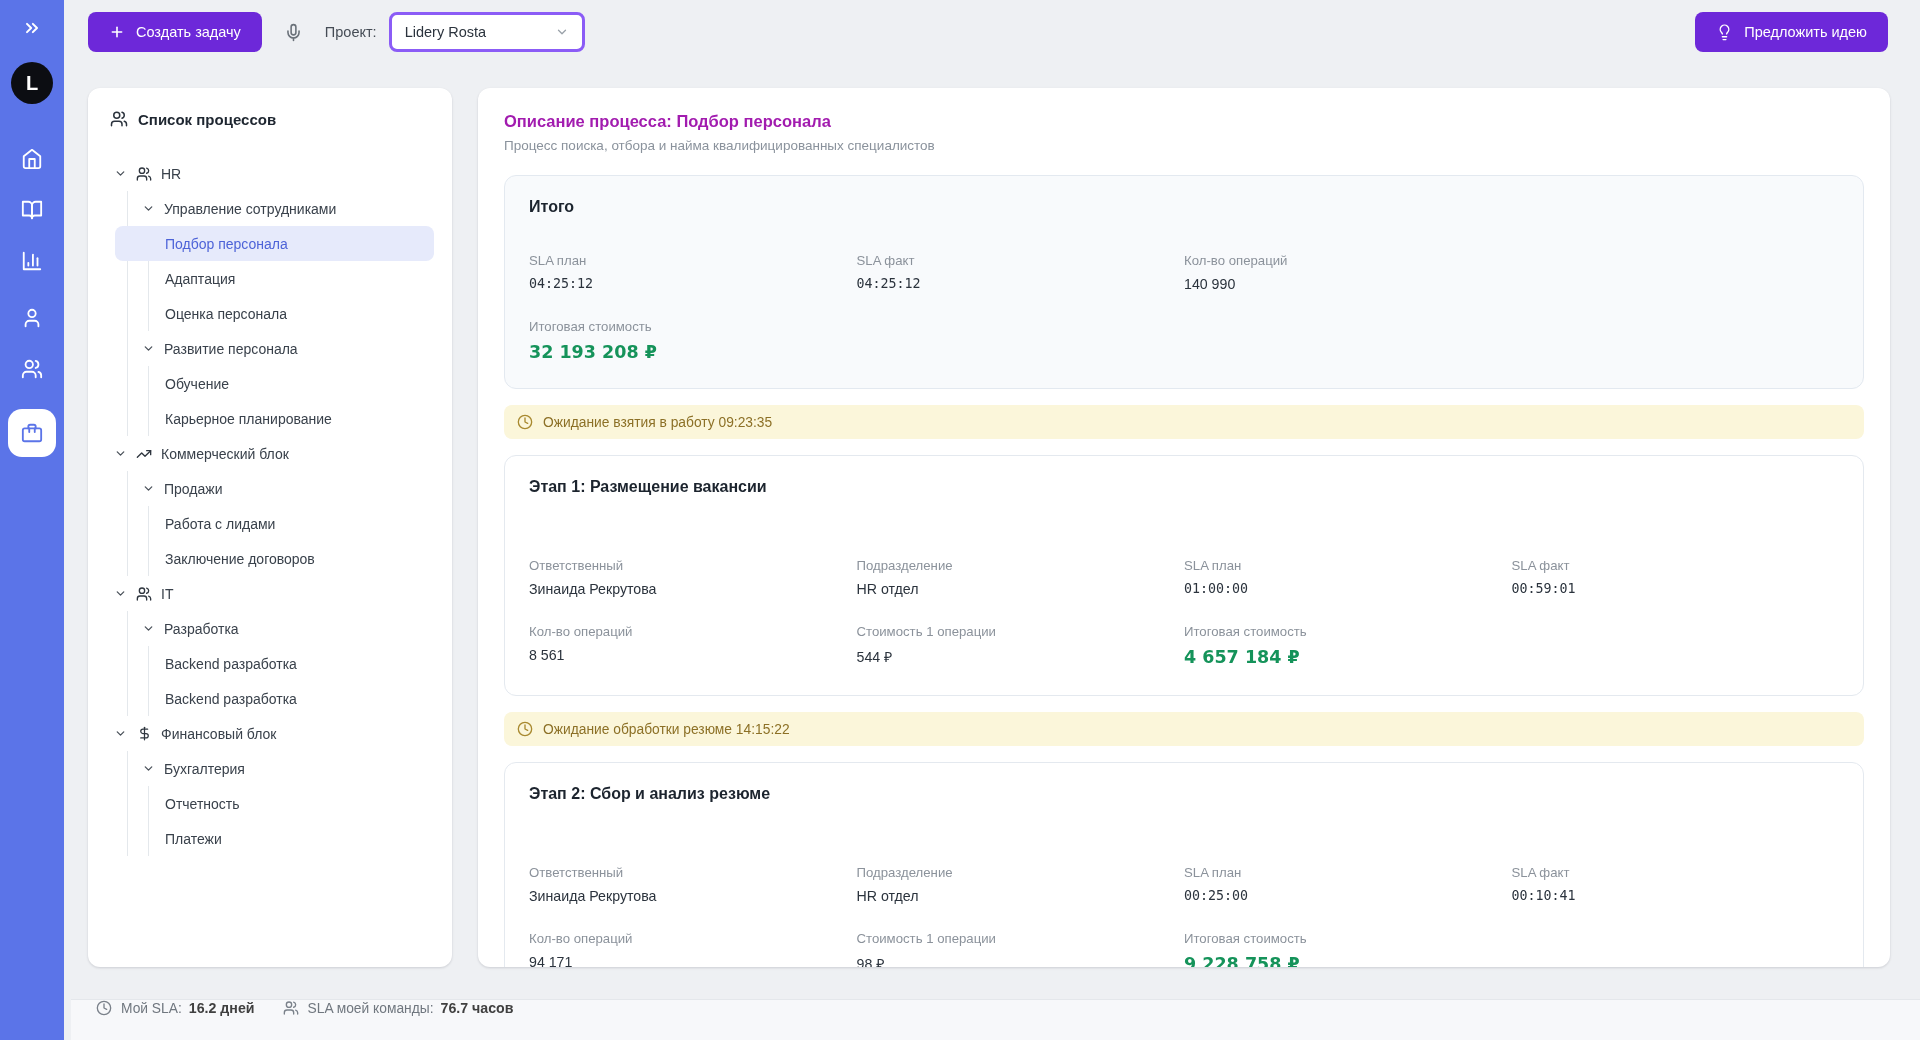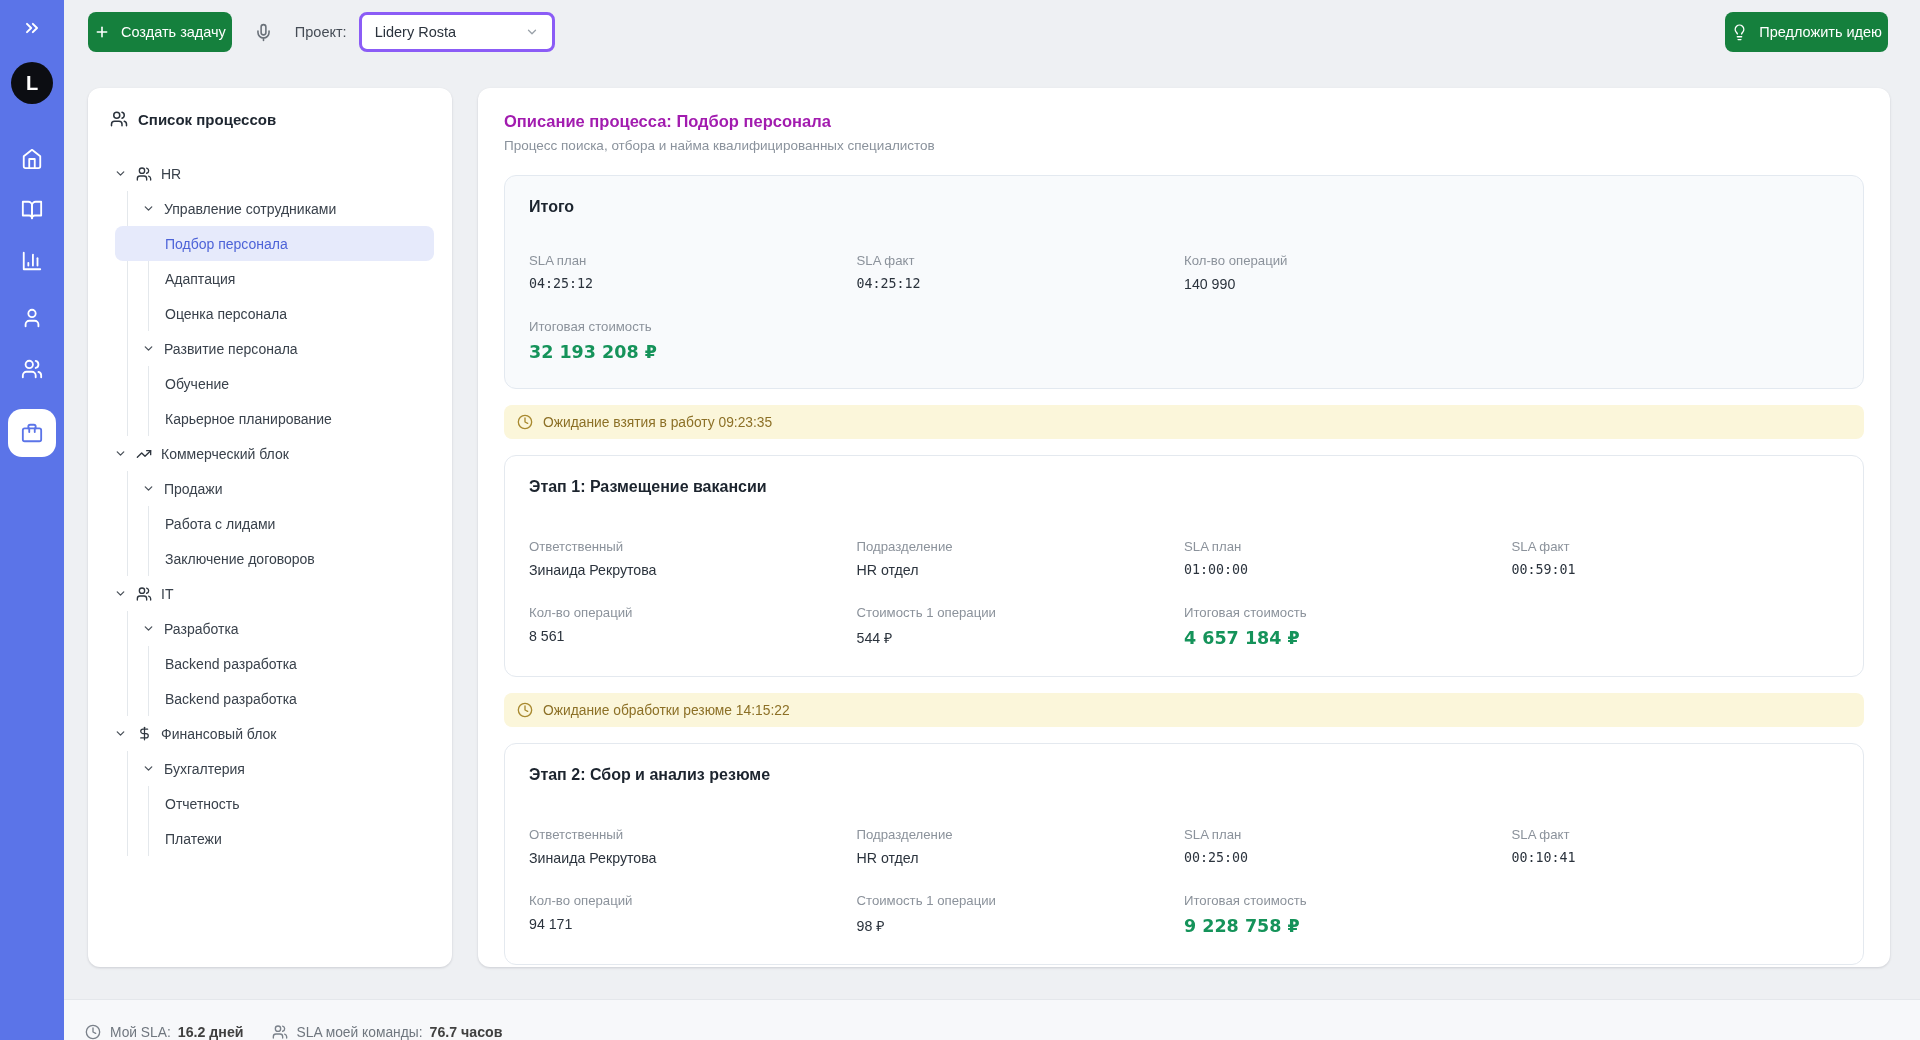--- a/index.html
+++ b/index.html
@@ -32,22 +32,22 @@
     display:flex; align-items:center; justify-content:center;
     color:#5b74e8; cursor:pointer;
   }
 
   
   .topbar {
     position:absolute; left:64px; top:0; right:0; height:64px;
     display:flex; align-items:center; padding:0 32px 0 24px;
   }
   .btn {
-    height:40px; border:none; border-radius:8px; background:#15803d; color:#fff;
-    font-family:inherit; font-size:14.5px; padding:0 6px;
+    height:40px; border:none; border-radius:8px; background:#6d28d9; color:#fff;
+    font-family:inherit; font-size:14.5px; padding:0 21px;
     display:flex; align-items:center; gap:11px; cursor:pointer;
   }
   .mic-btn { margin-left:22px; color:#6a7179; background:none; border:none; cursor:pointer; }
   .project-label { margin-left:22px; font-size:14.5px; color:#454c55; }
   .select {
     margin-left:12px; width:196px; height:40px; background:#fff;
     border:3px solid #8b5cf6; border-radius:8px; padding:0 13px;
     display:flex; align-items:center; justify-content:space-between;
     font-size:14.5px; color:#2b333d; cursor:pointer;
   }
@@ -108,27 +108,27 @@
     margin-top:16px; background:#fbf6da; border-radius:8px; height:34px;
     display:flex; align-items:center; gap:10px; padding:0 13px;
     font-size:13.8px; color:#8c7026;
   }
   .banner .bicon { color:#a8892f; }
 
   .stage {
     margin-top:16px; background:#fff; border:1px solid #e4e9ef;
     border-radius:12px; padding:22px 24px 28px;
   }
-  .stage .grid4 { margin-top:43px; }
+  .stage .grid4 { margin-top:62px; }
 
   
   .footer {
-    position:absolute; left:60px; right:0; bottom:0; height:41px;
+    position:absolute; left:71px; right:0; bottom:0; height:41px;
     background:#f7f8fa; border-top:1px solid #e4e7eb;
-    display:flex; align-items:flex-end; padding-left:25px;
+    display:flex; align-items:flex-start; padding-left:25px;
     font-size:13.8px; color:#70777f;
   }
   .footer .ficon { color:#7a818a; margin-right:9px; }
   .footer .fval { font-weight:700; color:#404040; font-size:14.2px; margin-left:7px; }
   .footer .fgroup { display:flex; align-items:center; }
   .footer .fgroup + .fgroup { margin-left:28px; }
 </style>
 </head>
 <body>
 

